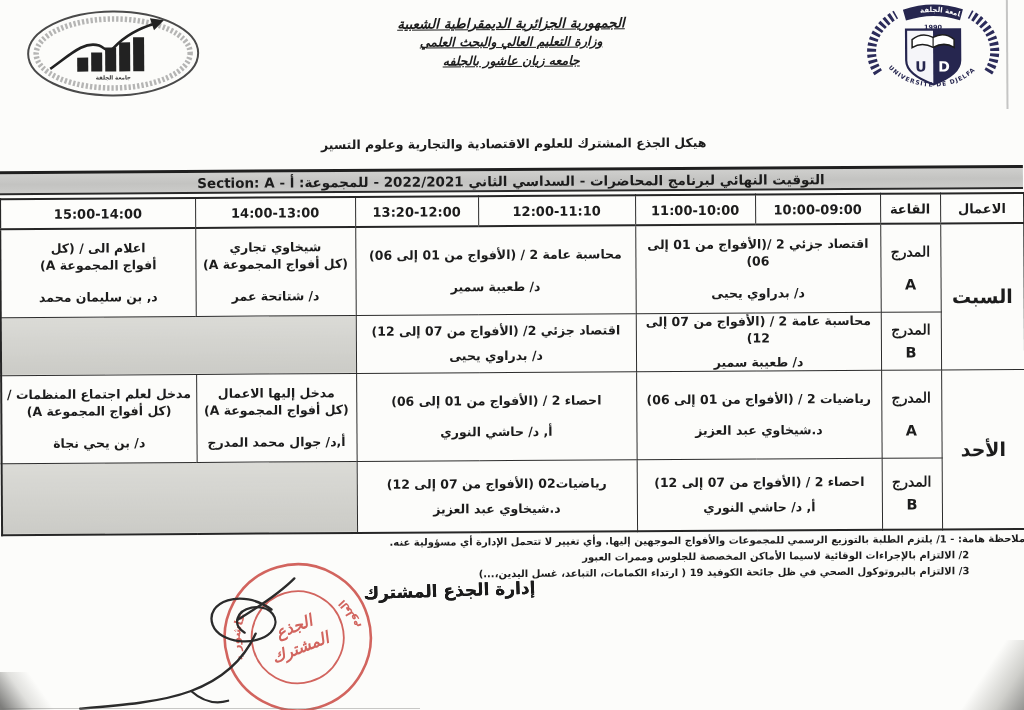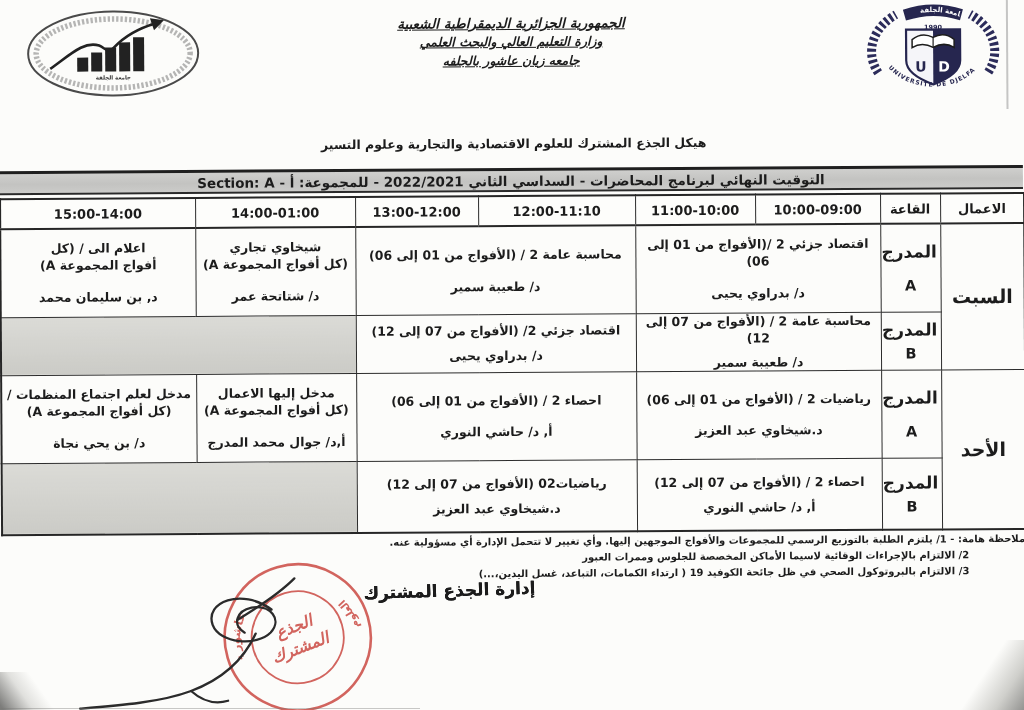--- a/index.html
+++ b/index.html
@@ -36,21 +36,21 @@
     border:2px solid #262626;
   }
   .tt th,.tt td{border:1px solid #2c2c2c;text-align:center;vertical-align:middle;
     font-weight:bold;overflow:hidden;padding:0 3px;box-sizing:border-box;}
   .tt tr.hr{height:30px;}
   .tt tr.hr th{font-size:13px;border-bottom:2px solid #262626;background:#fdfdfb;}
   .tt th.slot{direction:ltr;}
   .tt tr.rA1{height:88px;} .tt tr.rB1{height:58px;}
   .tt tr.rA2{height:88px;} .tt tr.rB2{height:72px;}
   td.day{font-size:19px;}
-  td.room .rw{font-size:17px;margin-bottom:16px;}
+  td.room .rw{font-size:14px;margin-bottom:16px;font-family:Liberation Serif, serif;}
   td.room .rl{font-size:14.5px;}
   tr.rB1 td.room .rw,tr.rB2 td.room .rw{margin-bottom:6px;}
   td.course{font-size:12.5px;}
   td.course .l1,td.course .l2{line-height:1.35;}
   td.course .l2:empty{display:none;}
   td.course .tc{margin-top:15px;}
   tr.rB1 td.course .tc,tr.rB2 td.course .tc{margin-top:8px;}
   td.empty{background:#d6d6d1;background-image:linear-gradient(180deg,rgba(255,255,255,.12),rgba(0,0,0,.05));}
   
   .notes{position:absolute;top:534px;right:8px;width:640px;direction:rtl;text-align:right;
@@ -140,22 +140,22 @@
           <col style="width:160px">
           <col style="width:195px">
     </colgroup>
     <tbody>
           <tr class="hr">
       <th>الاعمال</th>
       <th>القاعة</th>
       <th class="slot">10:00-09:00</th>
       <th class="slot">11:00-10:00</th>
       <th class="slot">12:00-11:10</th>
-      <th class="slot">13:00-12:00</th>
-      <th class="slot">14:00-01:00</th>
+      <th class="slot">13:20-12:00</th>
+      <th class="slot">14:00-13:00</th>
       <th class="slot">15:00-14:00</th>
     </tr>
 
     <tr class="rA1">
       <td class="day" rowspan="2">السبت</td>
       <td class="room">
         <div class="rw">المدرج</div>
         <div class="rl">A</div>
       </td>
       <td class="course" colspan="2">

